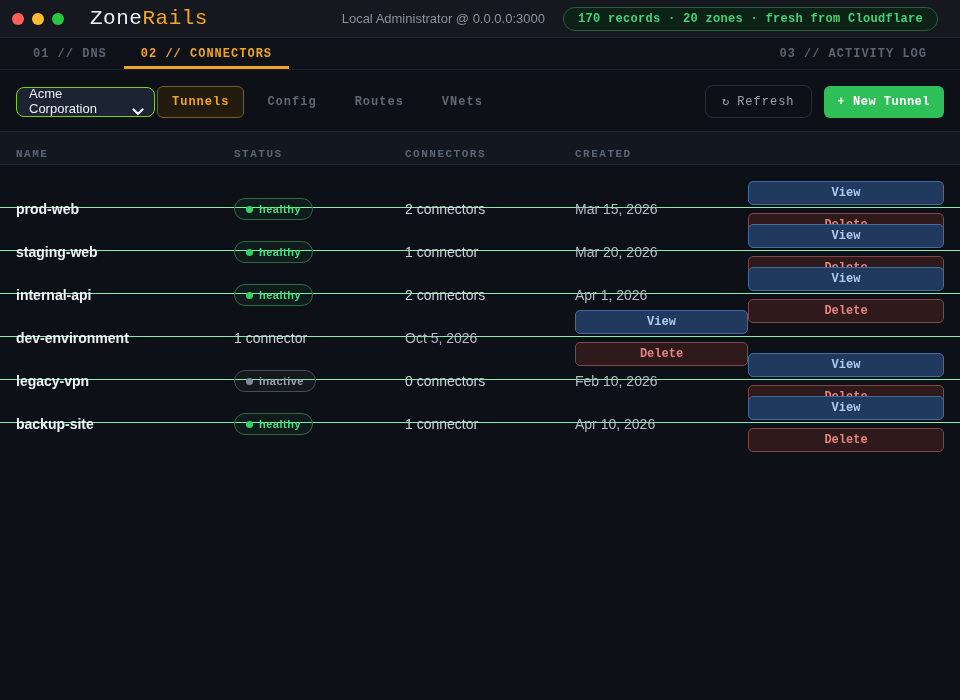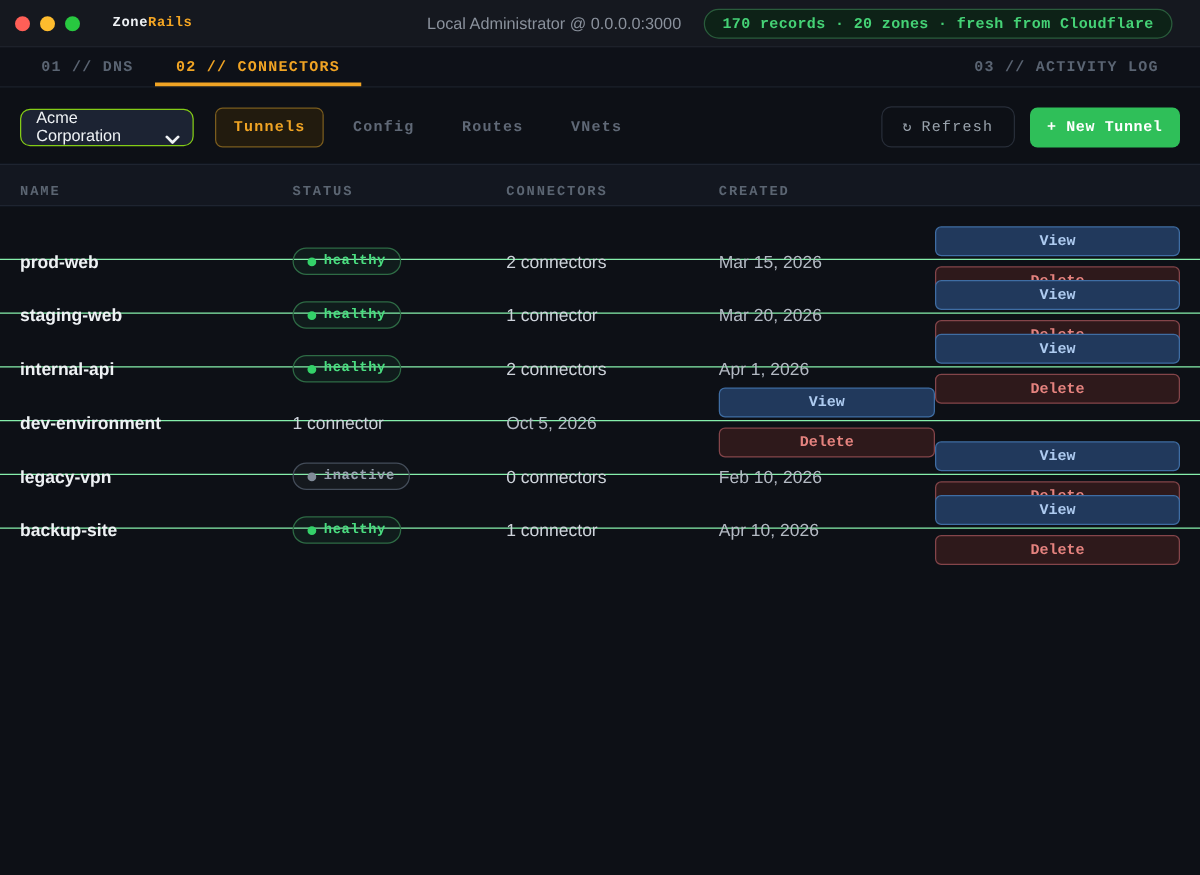--- a/index.html
+++ b/index.html
@@ -11,21 +11,21 @@
   }
 
   
   .topbar {
     height:38px; background:#15181f; border-bottom:1px solid #20252f;
     display:flex; align-items:center; padding:0 22px 0 12px;
   }
   .traffic { display:flex; gap:8px; align-items:center; }
   .light { width:12px; height:12px; border-radius:50%; }
   .logo { margin-left:26px; font-family:"Liberation Mono","DejaVu Sans Mono",monospace;
-          font-weight:bold; font-size:11px; letter-spacing:0.5px; }
+          font-weight:normal; font-size:21px; letter-spacing:0.5px; }
   .logo .zone { color:#eef1f4; }
   .logo .rails { color:#f5a623; }
   .topbar-right { margin-left:auto; display:flex; align-items:center; gap:18px; }
   .admin-text { color:#8a919c; font-size:13px;margin-left:35px; }
   .sync-badge {
     font-family:"Liberation Mono","DejaVu Sans Mono",monospace;
     font-size:12px; font-weight:bold; color:#45d276;
     background:#0d2217; border:1px solid #2a5c3c; border-radius:999px;
     padding:4px 14px; letter-spacing:0.3px; white-space:nowrap;
   }
@@ -46,21 +46,21 @@
   .tab.right { margin-left:auto; }
 
   
   .toolbar { display:flex; align-items:center; padding:15px 16px 13px 16px; }
   .org-select {
     display:flex; align-items:flex-end; justify-content:space-between;
     width:139px; height:30px; padding:0 10px 0 12px;
     background:#1c2333; border:1px solid #84cc16; border-radius:8px;
     font-size:13px; color:#eef1f4; cursor:pointer;
   }
-  .nav-group { display:flex; align-items:center; gap:8px; margin-left:17px; }
+  .nav-group { display:flex; align-items:center; gap:8px; margin-left:2px; }
   .nav-item {
     font-family:"Liberation Mono","DejaVu Sans Mono",monospace;
     font-size:12px; font-weight:bold; letter-spacing:1px;
     color:#5f6876; padding:8px 14px; border:1px solid transparent;
     border-radius:6px; cursor:pointer;
   }
   .nav-item.active {
     color:#f0a424; background:#221b0e; border-color:#7a5c1e;
   }
   .toolbar-right { margin-left:auto; display:flex; align-items:center; gap:12px; }
@@ -91,21 +91,21 @@
     font-size:11px; font-weight:bold; letter-spacing:1.5px; color:#5b6572;
   }
   .trow { height:43px; border-bottom:1px solid #86efac; }
   .cell-name { font-size:14px; font-weight:bold; color:#eef1f4; }
   .cell-connectors { font-size:14px; color:#ced3db; }
   .cell-created { font-size:14px; color:#b4bac4; }
   .cell-actions { display:flex; gap:8px;flex-direction:column; }
 
   .badge {
     display:inline-flex; align-items:center; gap:6px;
-    font-family:Liberation Mono, monospace;
+    font-family:Liberation Sans, sans-serif;
     font-size:11px; font-weight:bold; letter-spacing:0.5px;
     border:1px solid #333; border-radius:999px; padding:4px 11px;
   }
   .badge .dot { width:7px; height:7px; border-radius:50%; background:#888; }
   .badge--healthy { color:#4ade80; border-color:#2e6b45; background:rgba(74,222,128,0.06); }
   .badge--healthy .dot { background:#34d269; }
   .badge--degraded { color:#f0a424; border-color:#8a6a22; background:rgba(240,164,36,0.06); }
   .badge--degraded .dot { background:#f0a424; }
   .badge--inactive { color:#9aa4b1; border-color:#444d5a; background:rgba(154,164,177,0.06); }
   .badge--inactive .dot { background:#828c99; }

